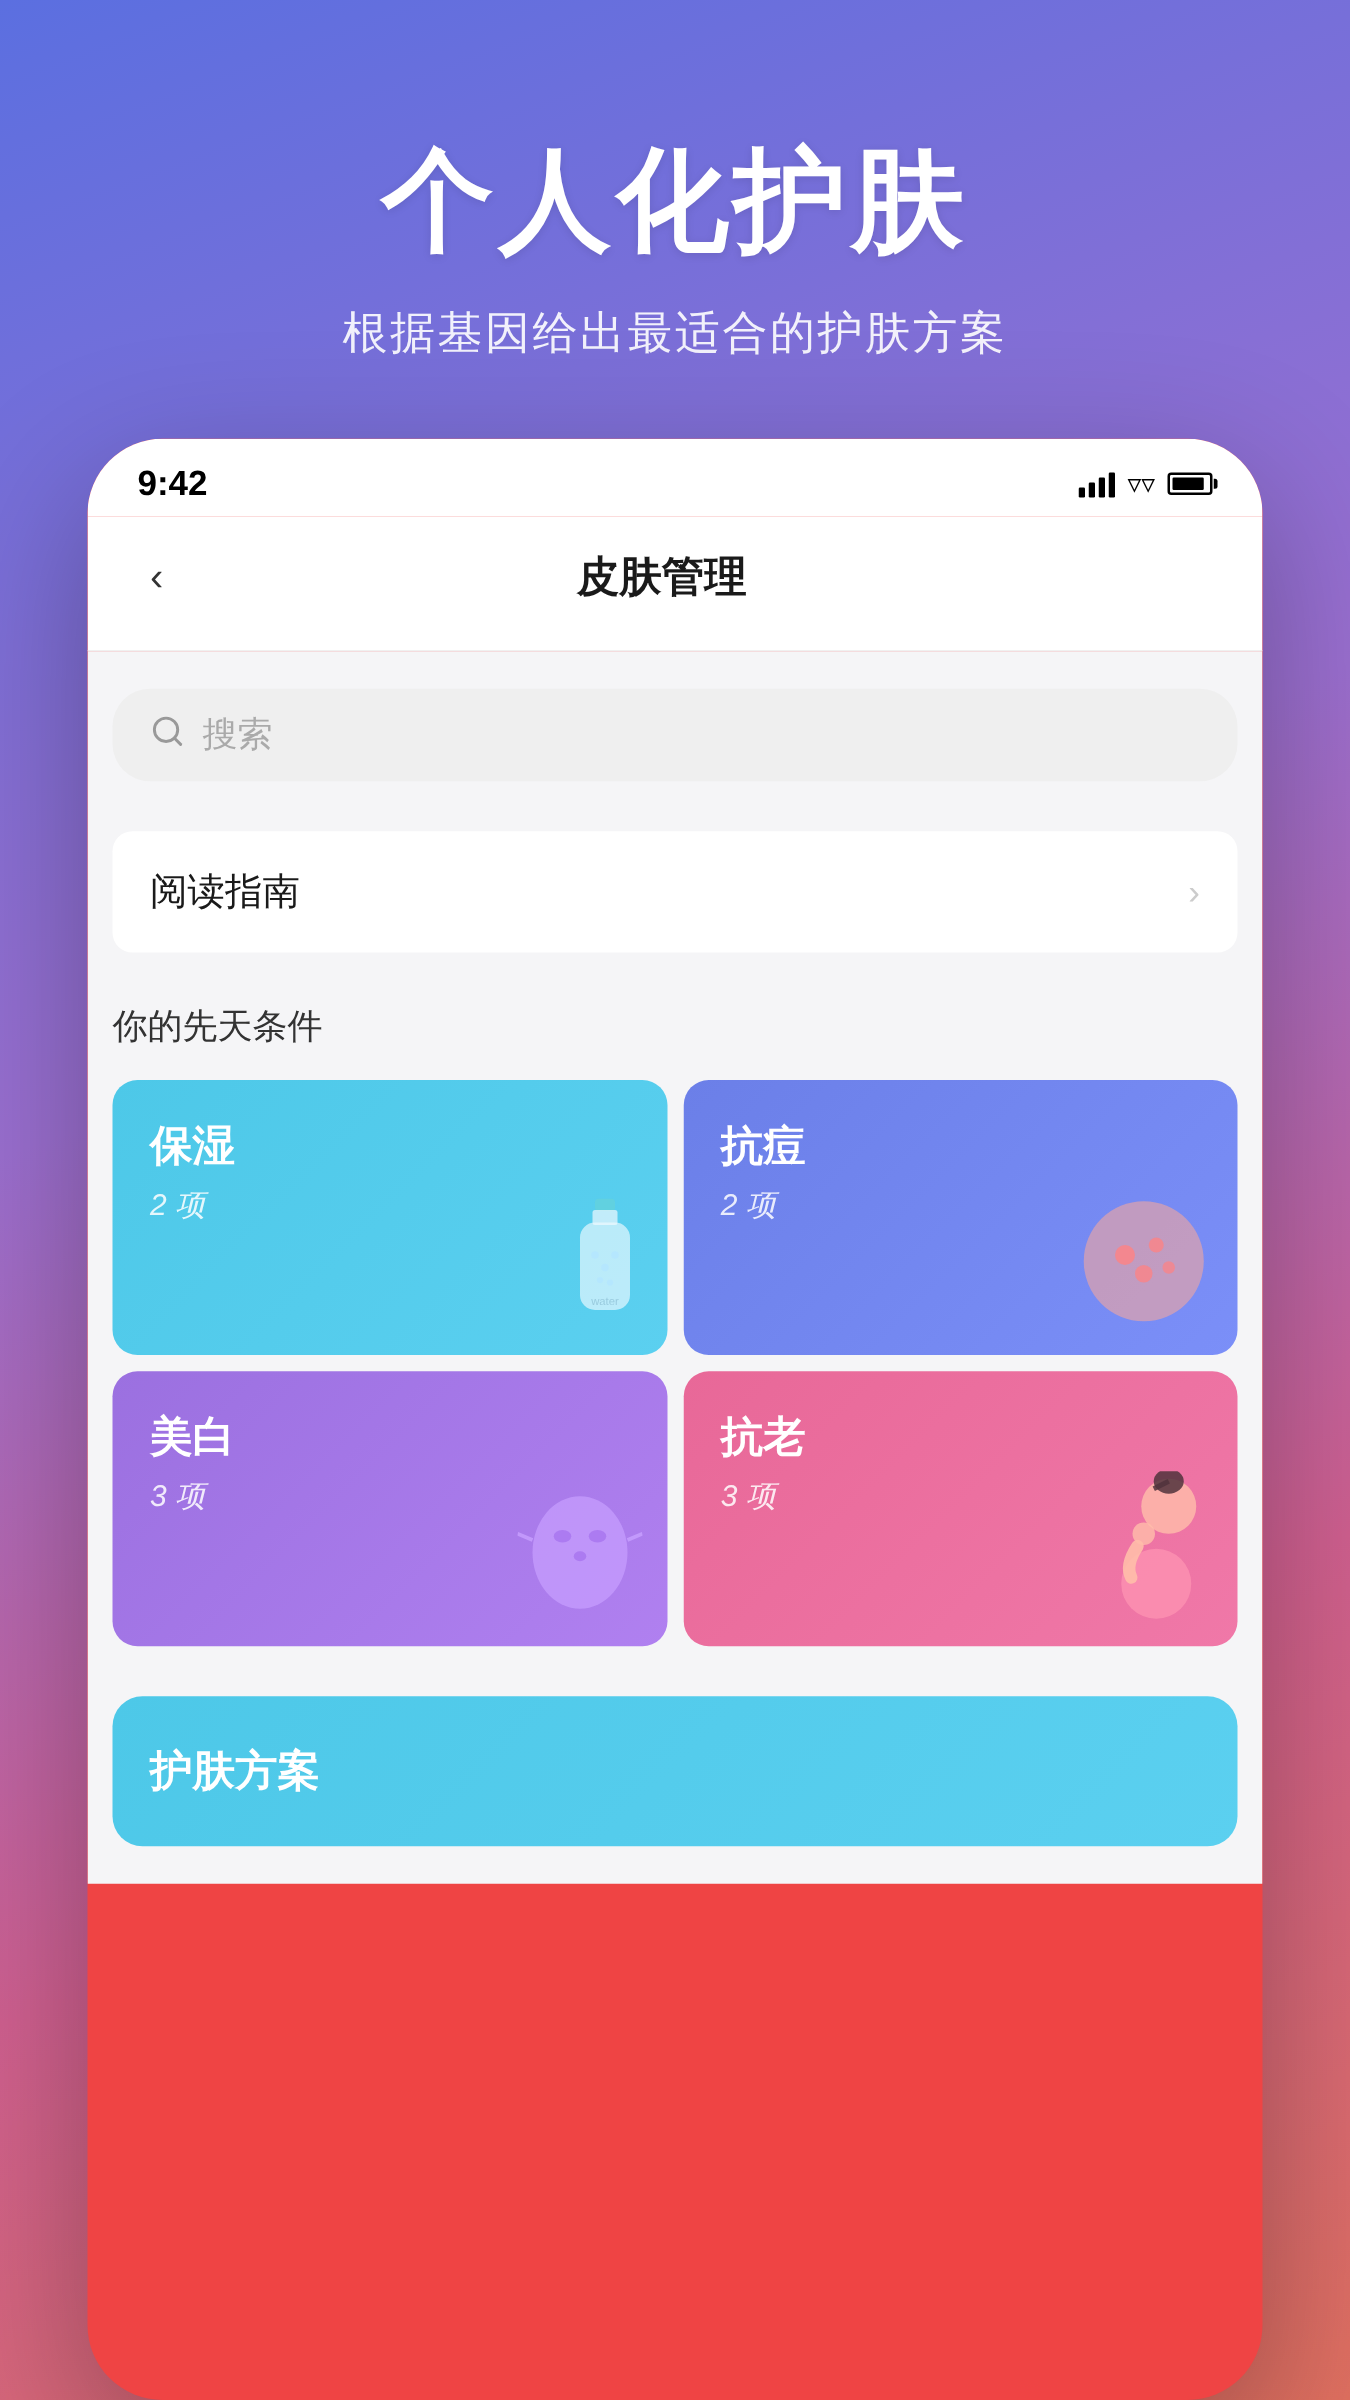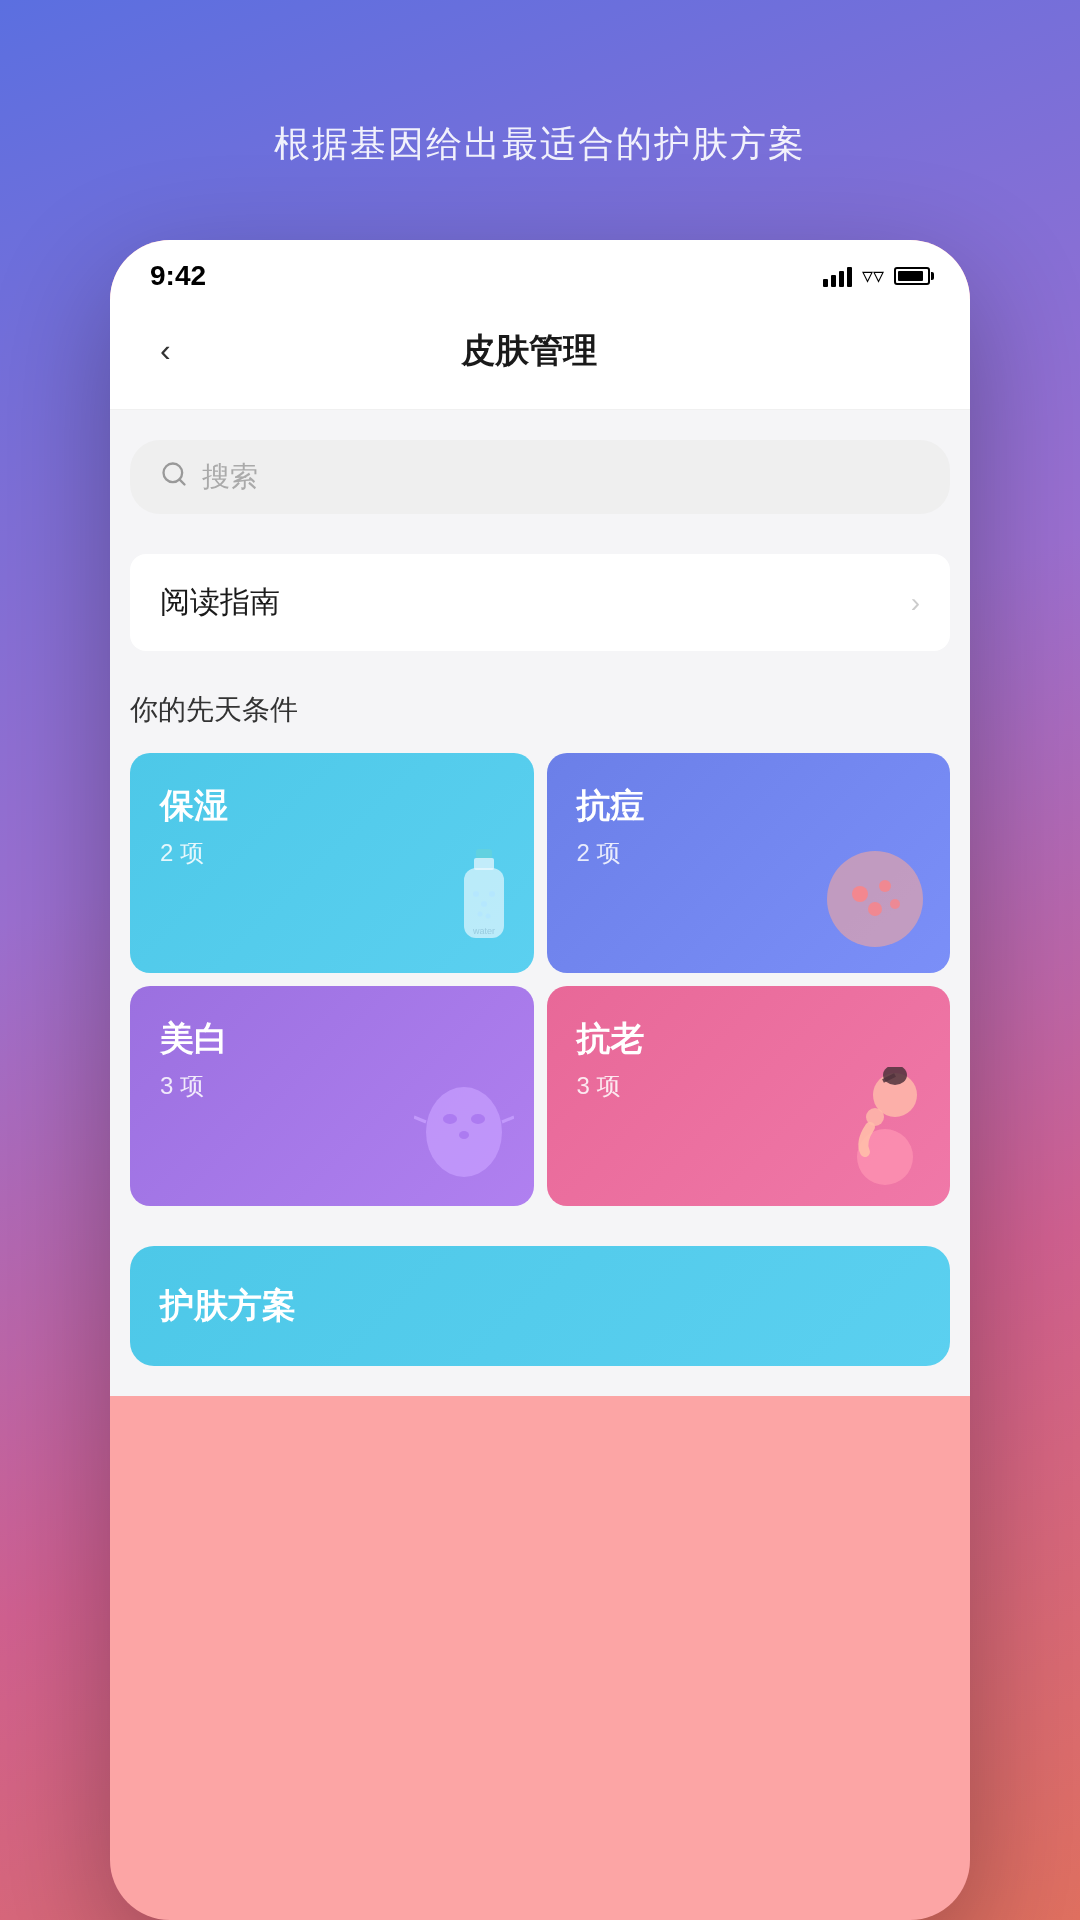--- a/index.html
+++ b/index.html
@@ -34,27 +34,26 @@
     }
 
     .hero-subtitle {
       font-size: 36px;
       color: rgba(255,255,255,0.9);
       margin-top: 20px;
       letter-spacing: 2px;
     }
 
     .phone-mockup {
-      width: 860px;
-      background: #fca5a5;
+      width: 940px;
+      background: #ef4444;
       border-radius: 60px;
       overflow: hidden;
       box-shadow: 0 40px 120px rgba(0,0,0,0.3);
       flex: 1;
-      margin-top: 11px;
     }
 
     .status-bar {
       background: #FFFFFF;
       display: flex;
       justify-content: space-between;
       align-items: center;
       padding: 20px 40px 10px;
     }
 
@@ -221,20 +220,21 @@
       z-index: 2;
       position: relative;
     }
 
     .card-count {
       font-size: 24px;
       color: rgba(255,255,255,0.85);
       margin-top: 8px;
       z-index: 2;
       position: relative;
+      font-style: italic;
     }
 
     .card-moisturize {
       background: linear-gradient(135deg, #4DC8E8 0%, #5BD0F0 100%);
     }
 
     .card-acne {
       background: linear-gradient(135deg, #6B7FE8 0%, #7B8FF8 100%);
     }
 
@@ -265,20 +265,21 @@
     .skincare-plan-title {
       font-size: 34px;
       font-weight: 700;
       color: #FFFFFF;
     }
   </style>
 </head>
 <body>
 
 <div class="hero-section">
+  <h1 class="hero-title">个人化护肤</h1>
   <p class="hero-subtitle">根据基因给出最适合的护肤方案</p>
 </div>
 
 <div class="phone-mockup">
 
   <div class="status-bar">
     <span class="status-time">9:42</span>
     <div class="status-icons">
       <div class="signal-bars">
         <div class="signal-bar" style="height:8px"></div>

